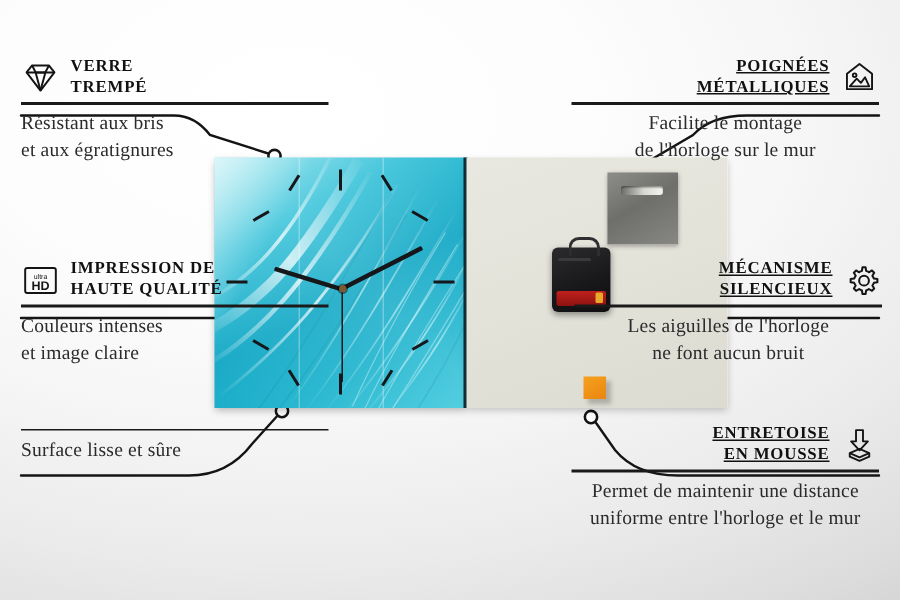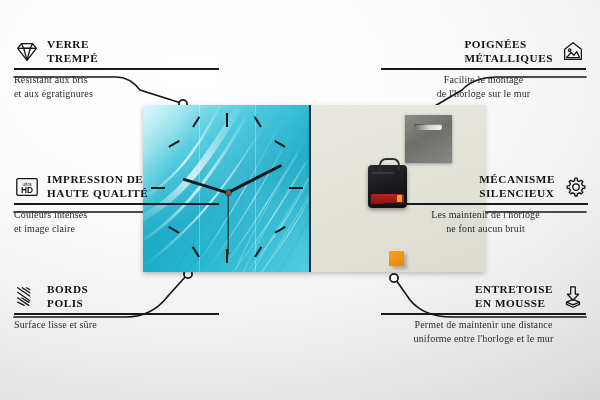--- a/index.html
+++ b/index.html
@@ -20,24 +20,24 @@
 
   
   .feat{position:absolute;width:205px;}
   .feat .head{display:flex;align-items:center;gap:7px;}
   .feat.right .head{flex-direction:row-reverse;}
   .ttl{
     font-weight:bold;font-size:11.2px;letter-spacing:.55px;
     color:#111;line-height:1.22;text-transform:uppercase;
   }
   .feat.left .ttl{text-align:left;}
-  .feat.right .ttl{text-align:left;}
+  .feat.right .ttl{text-align:right;text-decoration:underline;}
   .rule{height:1.4px;background:#1a1a1a;margin:3px 0 3.5px 0;}
   .desc{
-    font-size:10px;color:#2b2b2b;line-height:1.34;letter-spacing:.15px;
+    font-size:13px;color:#2b2b2b;line-height:1.34;letter-spacing:.15px;
   }
   .feat.right .desc{text-align:center;}
   .ico{width:26px;height:26px;flex:0 0 26px;display:block;}
 
   
   #product{position:absolute;left:143px;top:105px;width:342px;height:168px;}
 
   
   #clockface{
     position:absolute;left:0;top:0;width:168px;height:167px;
@@ -236,37 +236,20 @@
       </div>
     </div>
     <div class="rule"></div>
     <div class="desc">
       <div>Couleurs intenses</div>
       <div>et image claire</div>
     </div>
   </div>
 
   <div class="feat left" style="left:14px;top:283px;">
-    <div class="head">
-      <svg class="ico" viewBox="0 0 28 28">
-        <g stroke="#141414" stroke-width="1.35" fill="none" stroke-linecap="round">
-          <path d="M4,4 L17,13"></path>
-            <path d="M9,4 L17,9.5"></path>
-            <path d="M13.5,4 L17,6.2"></path>
-          <path d="M4,9 L17,18"></path>
-          <path d="M4,15 L16,23"></path>
-            <path d="M4,19.5 L11,23"></path>
-            <path d="M8.5,15 L16,19.8"></path>
-        </g>
-      </svg>
-      <div class="ttl">
-        <div>BORDS</div>
-        <div>POLIS</div>
-      </div>
-    </div>
     <div class="rule"></div>
     <div class="desc">
       <div>Surface lisse et sûre</div>
     </div>
   </div>
 
   <div class="feat right" style="left:381px;top:38px;">
     <div class="head">
       <svg class="ico" viewBox="0 0 28 28">
         <g fill="none" stroke="#141414" stroke-width="1.35" stroke-linejoin="round">
@@ -302,21 +285,21 @@
           <circle cx="15.1" cy="14.1" r="3.5"></circle>
         </g>
       </svg>
       <div class="ttl">
         <div>MÉCANISME</div>
         <div>SILENCIEUX</div>
       </div>
     </div>
     <div class="rule"></div>
     <div class="desc">
-      <div>Les maintenir de l'horloge</div>
+      <div>Les aiguilles de l'horloge</div>
       <div>ne font aucun bruit</div>
     </div>
   </div>
 
   <div class="feat right" style="left:381px;top:283px;">
     <div class="head">
       <svg class="ico" viewBox="0 0 28 28">
         <g fill="none" stroke="#141414" stroke-width="1.35" stroke-linejoin="round">
           <path d="M11.5,3 L16.5,3 L16.5,11 L20,11 L14,17.5 L8,11 L11.5,11 Z"></path>
           <path d="M7,19.5 L14,16.5 L21,19.5 L14,22.5 Z"></path>

